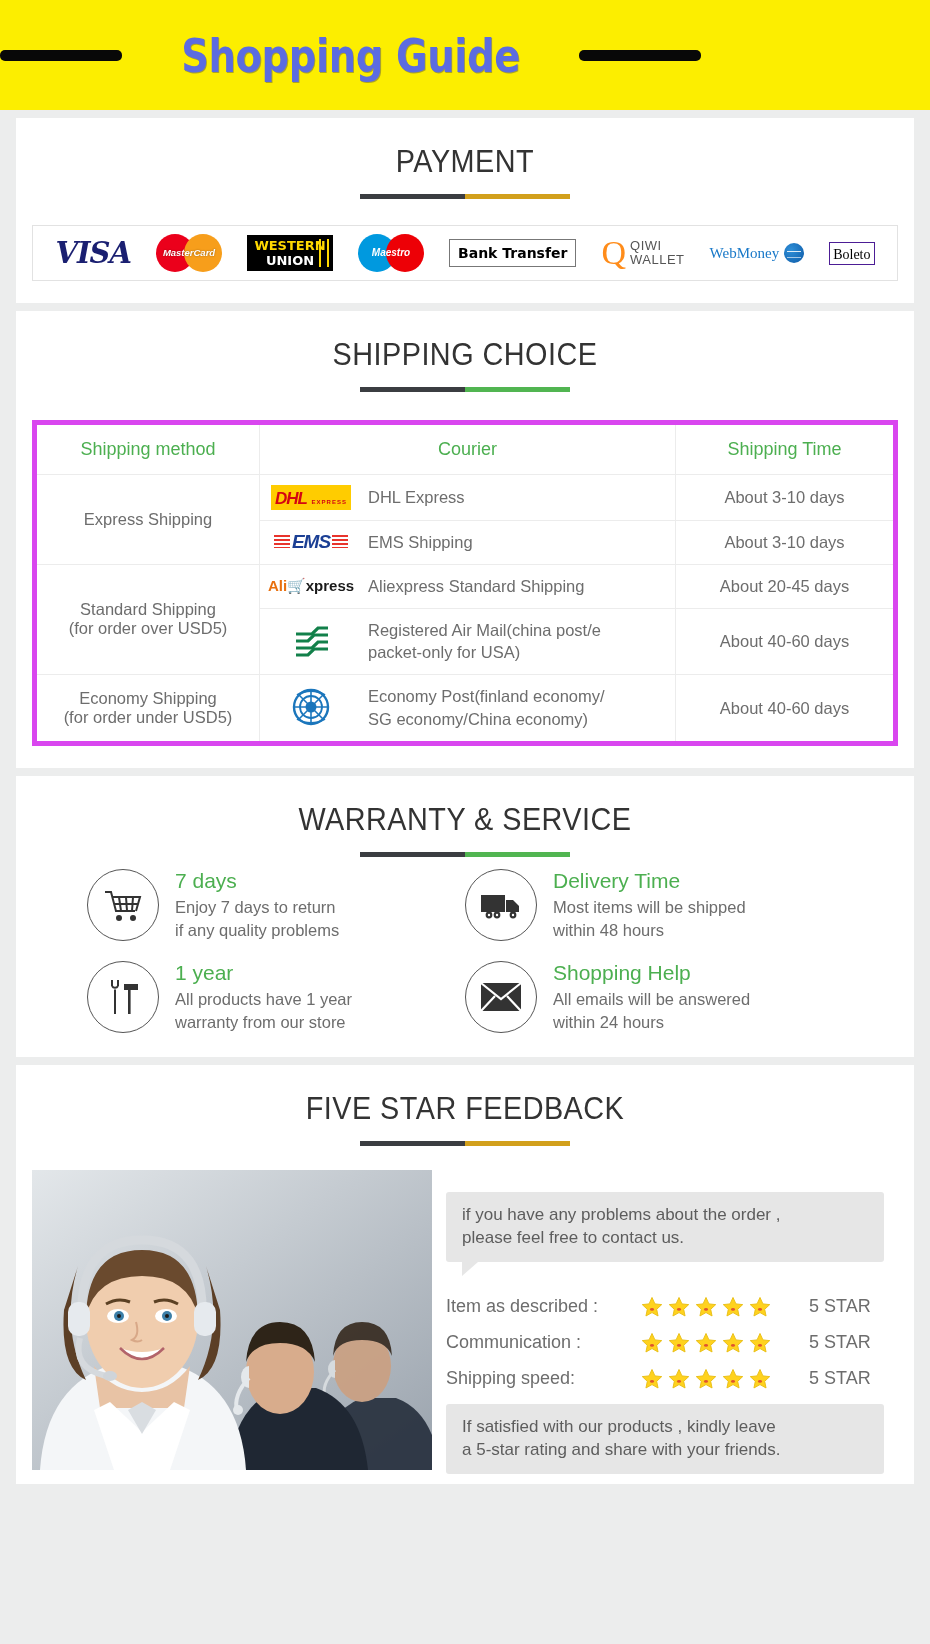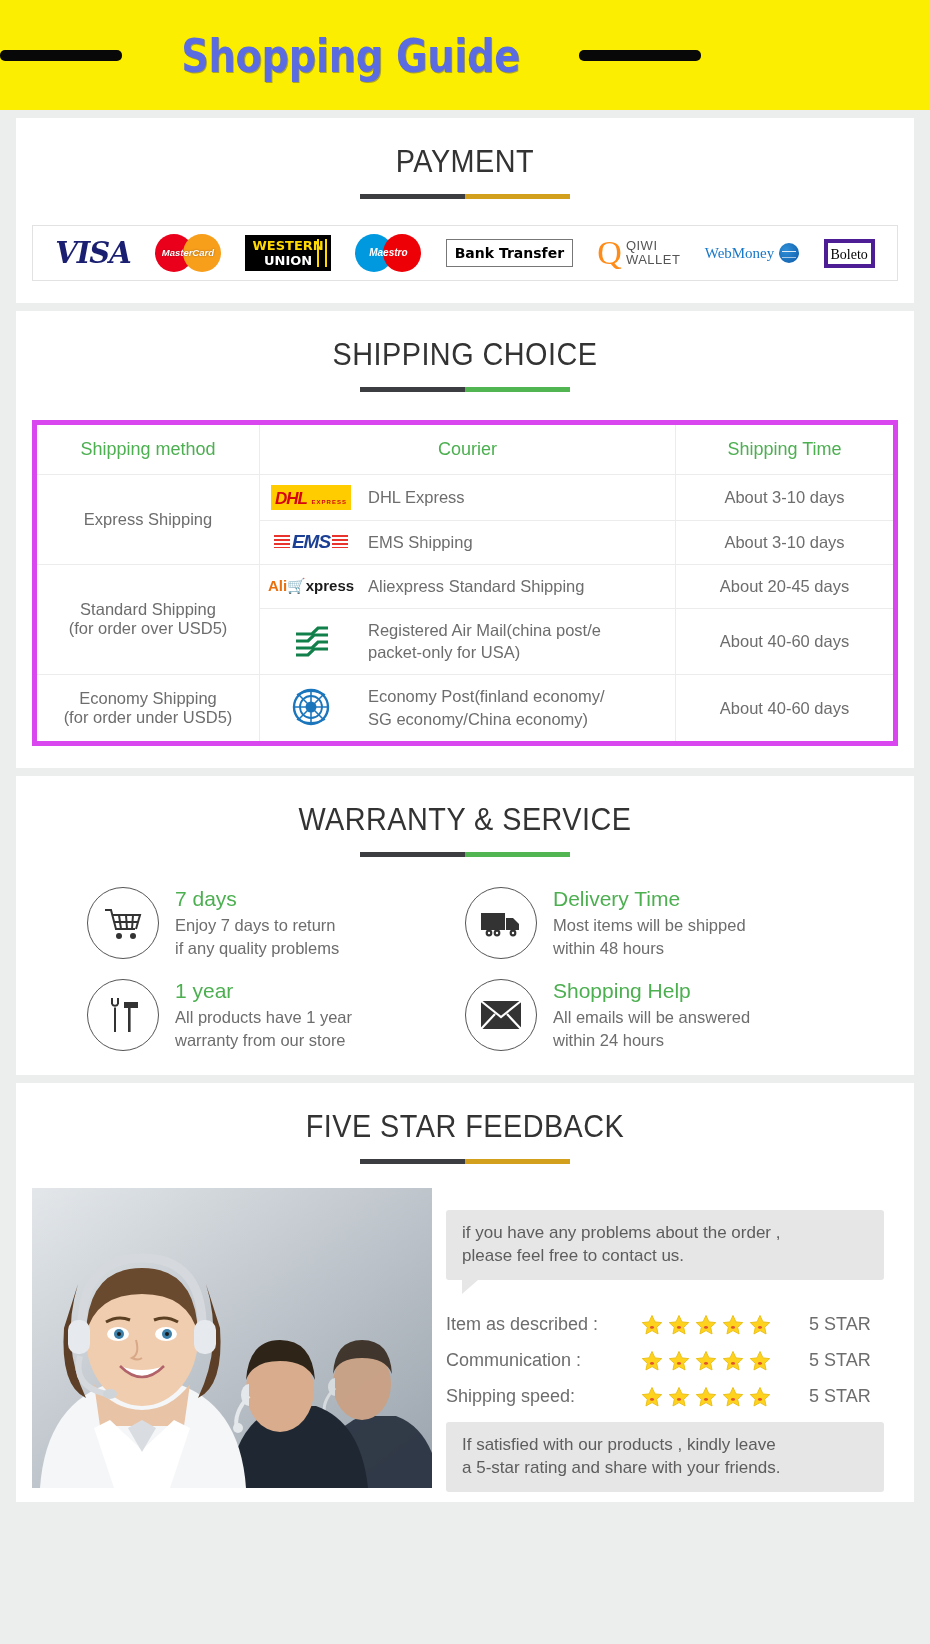--- a/index.html
+++ b/index.html
@@ -125,21 +125,21 @@
   .wm .t { font-size: 15px; color: #1878c8; font-family: "Liberation Serif", serif; }
   .wm .globe {
     width: 20px; height: 20px; border-radius: 50%;
     background: radial-gradient(circle at 35% 35%, #2f8fd8, #0d5aa7);
     position: relative;
   }
   .wm .globe::after {
     content:""; position:absolute; left:3px; top:8px; width:14px; height:5px;
     border-top:1px solid rgba(255,255,255,.85); border-bottom:1px solid rgba(255,255,255,.6);
   }
-  .boleto { border: 4px solid #4c1d95; padding: 2px 3px 1px; background: #fff; }
+  .boleto { border: 1px solid #4c1d95; padding: 2px 3px 1px; background: #fff; }
   .boleto .bars {
     height: 18px; width: 72px;
     background: repeating-linear-gradient(90deg,#000 0 2px,#fff 2px 4px,#000 4px 5px,#fff 5px 9px);
   }
   .boleto .bt {
     font-size: 14px; color: #000; text-align: center;
     font-family: "Liberation Serif", serif; line-height: 16px;
   }
 
   
@@ -182,21 +182,21 @@
   }
   .ems .bars-l { left: 4px; }
   .ems .bars-r { right: 4px; }
   .ali { font-size: 15px; font-weight: 700; white-space: nowrap; }
   .ali .a { color: #e8700f; }
   .ali .cart { color: #d32f2f; }
   .ali .x { color: #1a1a1a; }
 
   
   .warr-grid {
-    margin-top: 30px; display: grid;
+    margin-top: 12px; display: grid;
     grid-template-columns: 1fr 1fr; gap: 18px 0;
     padding: 0 55px;
   }
   .warr-item { display: flex; gap: 16px; align-items: flex-start; }
   .circ {
     width: 72px; height: 72px; min-width: 72px; border-radius: 50%;
     border: 1.5px solid #555; display: flex; align-items: center; justify-content: center;
   }
   .warr-txt .wt { color: #4caf50; font-size: 21px; margin-bottom: 3px; }
   .warr-txt .wd { color: #6d6d6d; font-size: 16.5px; line-height: 1.42; }

